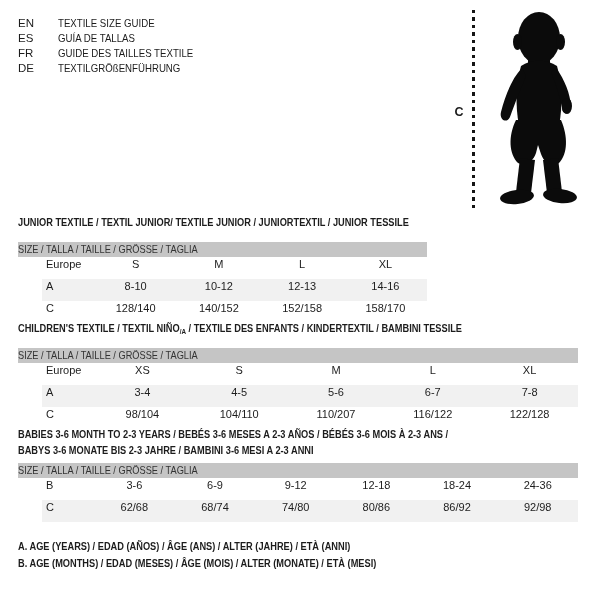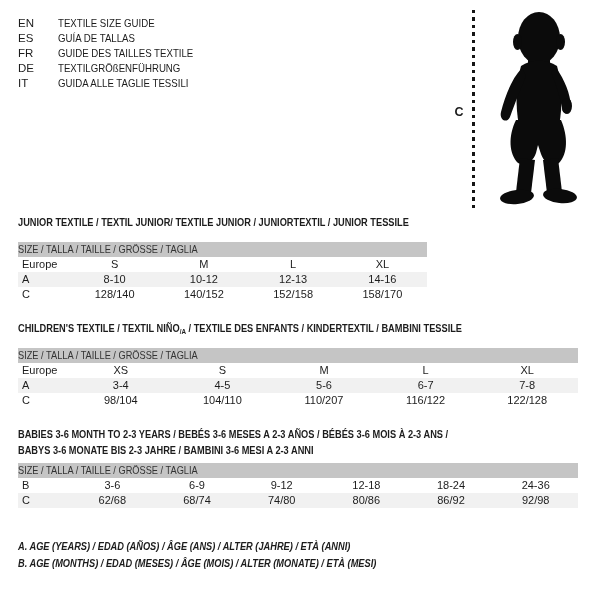--- a/index.html
+++ b/index.html
@@ -33,27 +33,27 @@
   .sec-children{top:320px;width:560px;}
   .sec-babies{top:426px;width:560px;}
   .sec-title{font-size:11px;font-weight:bold;}
   .title-line{height:16px;line-height:16px;white-space:nowrap;}
   .sec-junior .sec-title,.sec-children .sec-title{margin-bottom:12px;}
   .sec-babies .sec-title{margin-bottom:5px;}
   .subtxt{font-size:7.5px;vertical-align:-1.5px;}
 
   .size-table{width:100%;font-size:11px;}
   .size-bar{height:15px;line-height:15px;background:#c5c5c5;color:#333333;box-sizing:border-box;overflow:hidden;}
-  .trow{display:flex;height:15px;line-height:15px;}
+  .trow{display:flex;height:22px;line-height:15px;margin-left:24px;}
   .trow.striped{background:#f1f1f1;}
   .tlabel{flex:0 0 52px;padding-left:4px;box-sizing:border-box;text-align:left;}
   .tcell{flex:1;text-align:center;}
 
   
-  #footnotes{position:absolute;left:18px;top:538px;font-style:italic;}
+  #footnotes{position:absolute;left:18px;top:538px;}
   .footnote{height:17px;line-height:17px;font-size:11px;font-weight:bold;white-space:nowrap;}
 </style>
 </head>
 <body>
 
 <div id="canvas">
 
   <div id="langs">
       <div class="lang-row">
         <span class="lang-code">EN</span>
@@ -63,24 +63,20 @@
         <span class="lang-code">ES</span>
         <span class="cond">GUÍA DE TALLAS</span>
       </div>
       <div class="lang-row">
         <span class="lang-code">FR</span>
         <span class="cond">GUIDE DES TAILLES TEXTILE</span>
       </div>
       <div class="lang-row">
         <span class="lang-code">DE</span>
         <span class="cond">TEXTILGRÖßENFÜHRUNG</span>
-      </div>
-      <div class="lang-row">
-        <span class="lang-code">IT</span>
-        <span class="cond">GUIDA ALLE TAGLIE TESSILI</span>
       </div>
     </div>
 
   <div id="figure">
     <span id="fig-label">C</span>
     <div id="fig-line"></div>
     <svg id="fig-svg" width="116" height="198" viewBox="0 0 116 198" fill="#0b0b0b" xmlns="http://www.w3.org/2000/svg">
       <ellipse cx="59" cy="30" rx="21" ry="26"></ellipse>
       <ellipse cx="37.5" cy="34" rx="4.5" ry="8"></ellipse>
       <ellipse cx="80.5" cy="34" rx="4.5" ry="8"></ellipse>

